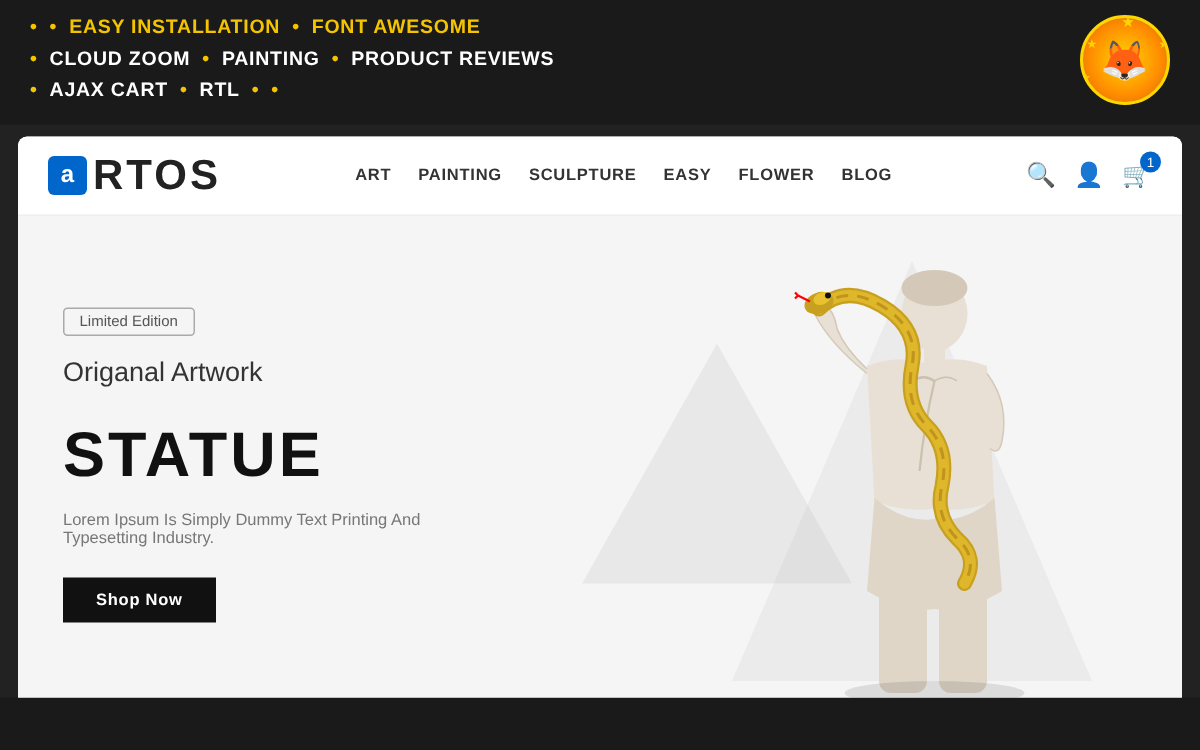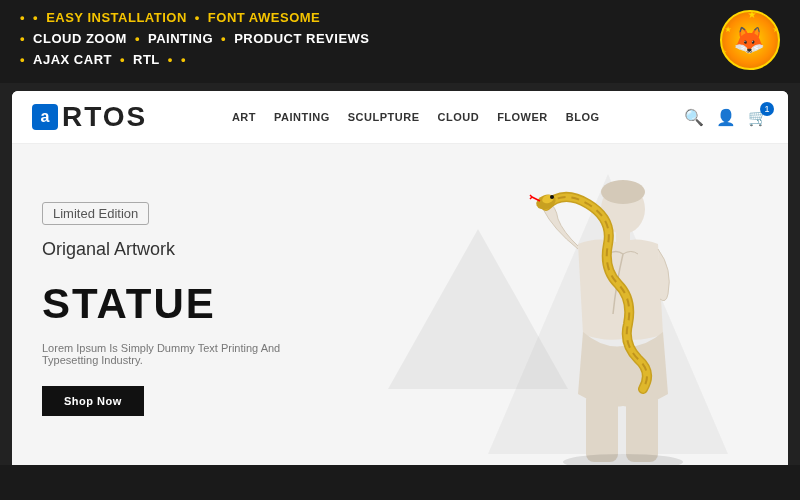--- a/index.html
+++ b/index.html
@@ -152,21 +152,21 @@
     }
     .hero-content {
       padding: 30px 30px;
       z-index: 2;
       position: relative;
     }
     .limited-badge {
       display: inline-block;
       border: 1px solid #aaa;
       color: #555;
-      font-size: 13px;
+      font-size: 10px;
       padding: 3px 10px;
       border-radius: 3px;
       margin-bottom: 14px;
     }
     .hero-subtitle {
       font-size: 18px;
       color: #333;
       font-weight: 400;
       margin-bottom: 20px;
     }
@@ -274,21 +274,21 @@
         <div class="logo-icon">
           <span>a</span>
         </div>
         <span class="logo-text">RTOS</span>
       </div>
 
       <div class="nav-links">
         <a class="nav-link" href="#">ART</a>
         <a class="nav-link" href="#">PAINTING</a>
         <a class="nav-link" href="#">SCULPTURE</a>
-        <a class="nav-link" href="#">CLOUD</a>
+        <a class="nav-link" href="#">EASY</a>
         <a class="nav-link" href="#">FLOWER</a>
         <a class="nav-link" href="#">BLOG</a>
       </div>
 
       <div class="nav-icons">
         <span class="nav-icon">🔍</span>
         <span class="nav-icon">👤</span>
         <span class="nav-icon" style="position:relative;">
           🛒
           <span class="cart-badge">1</span>

